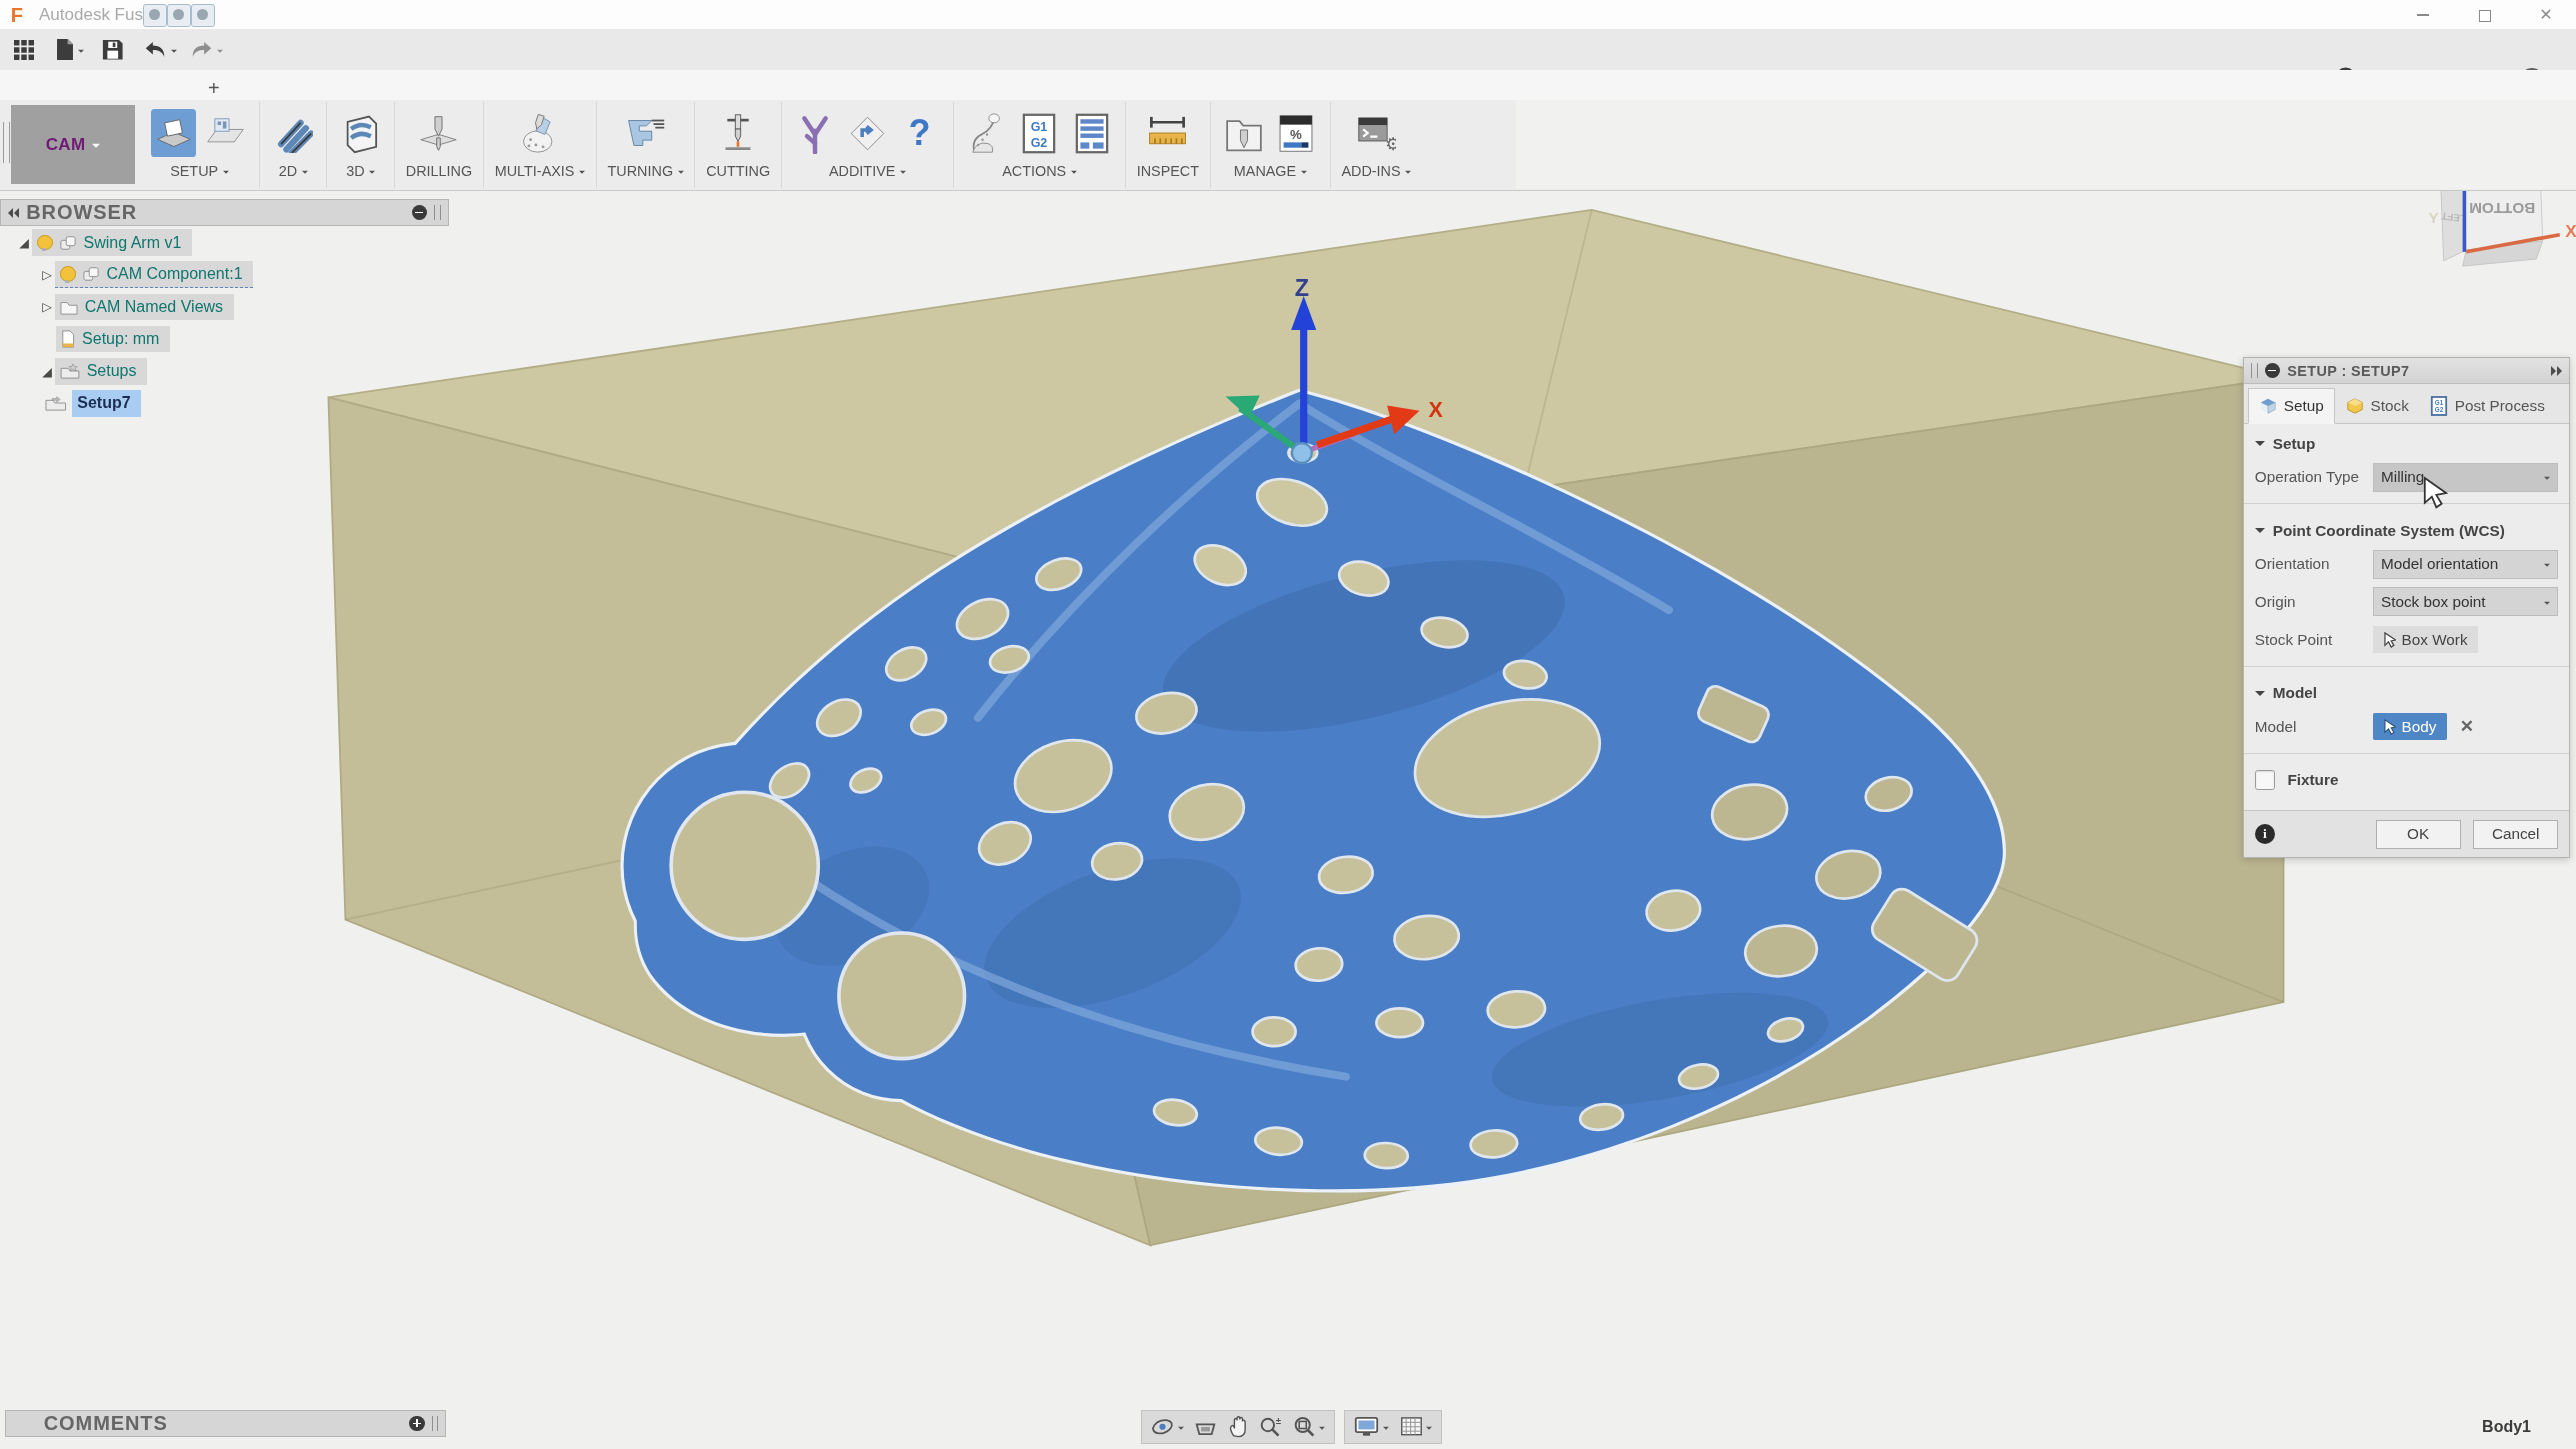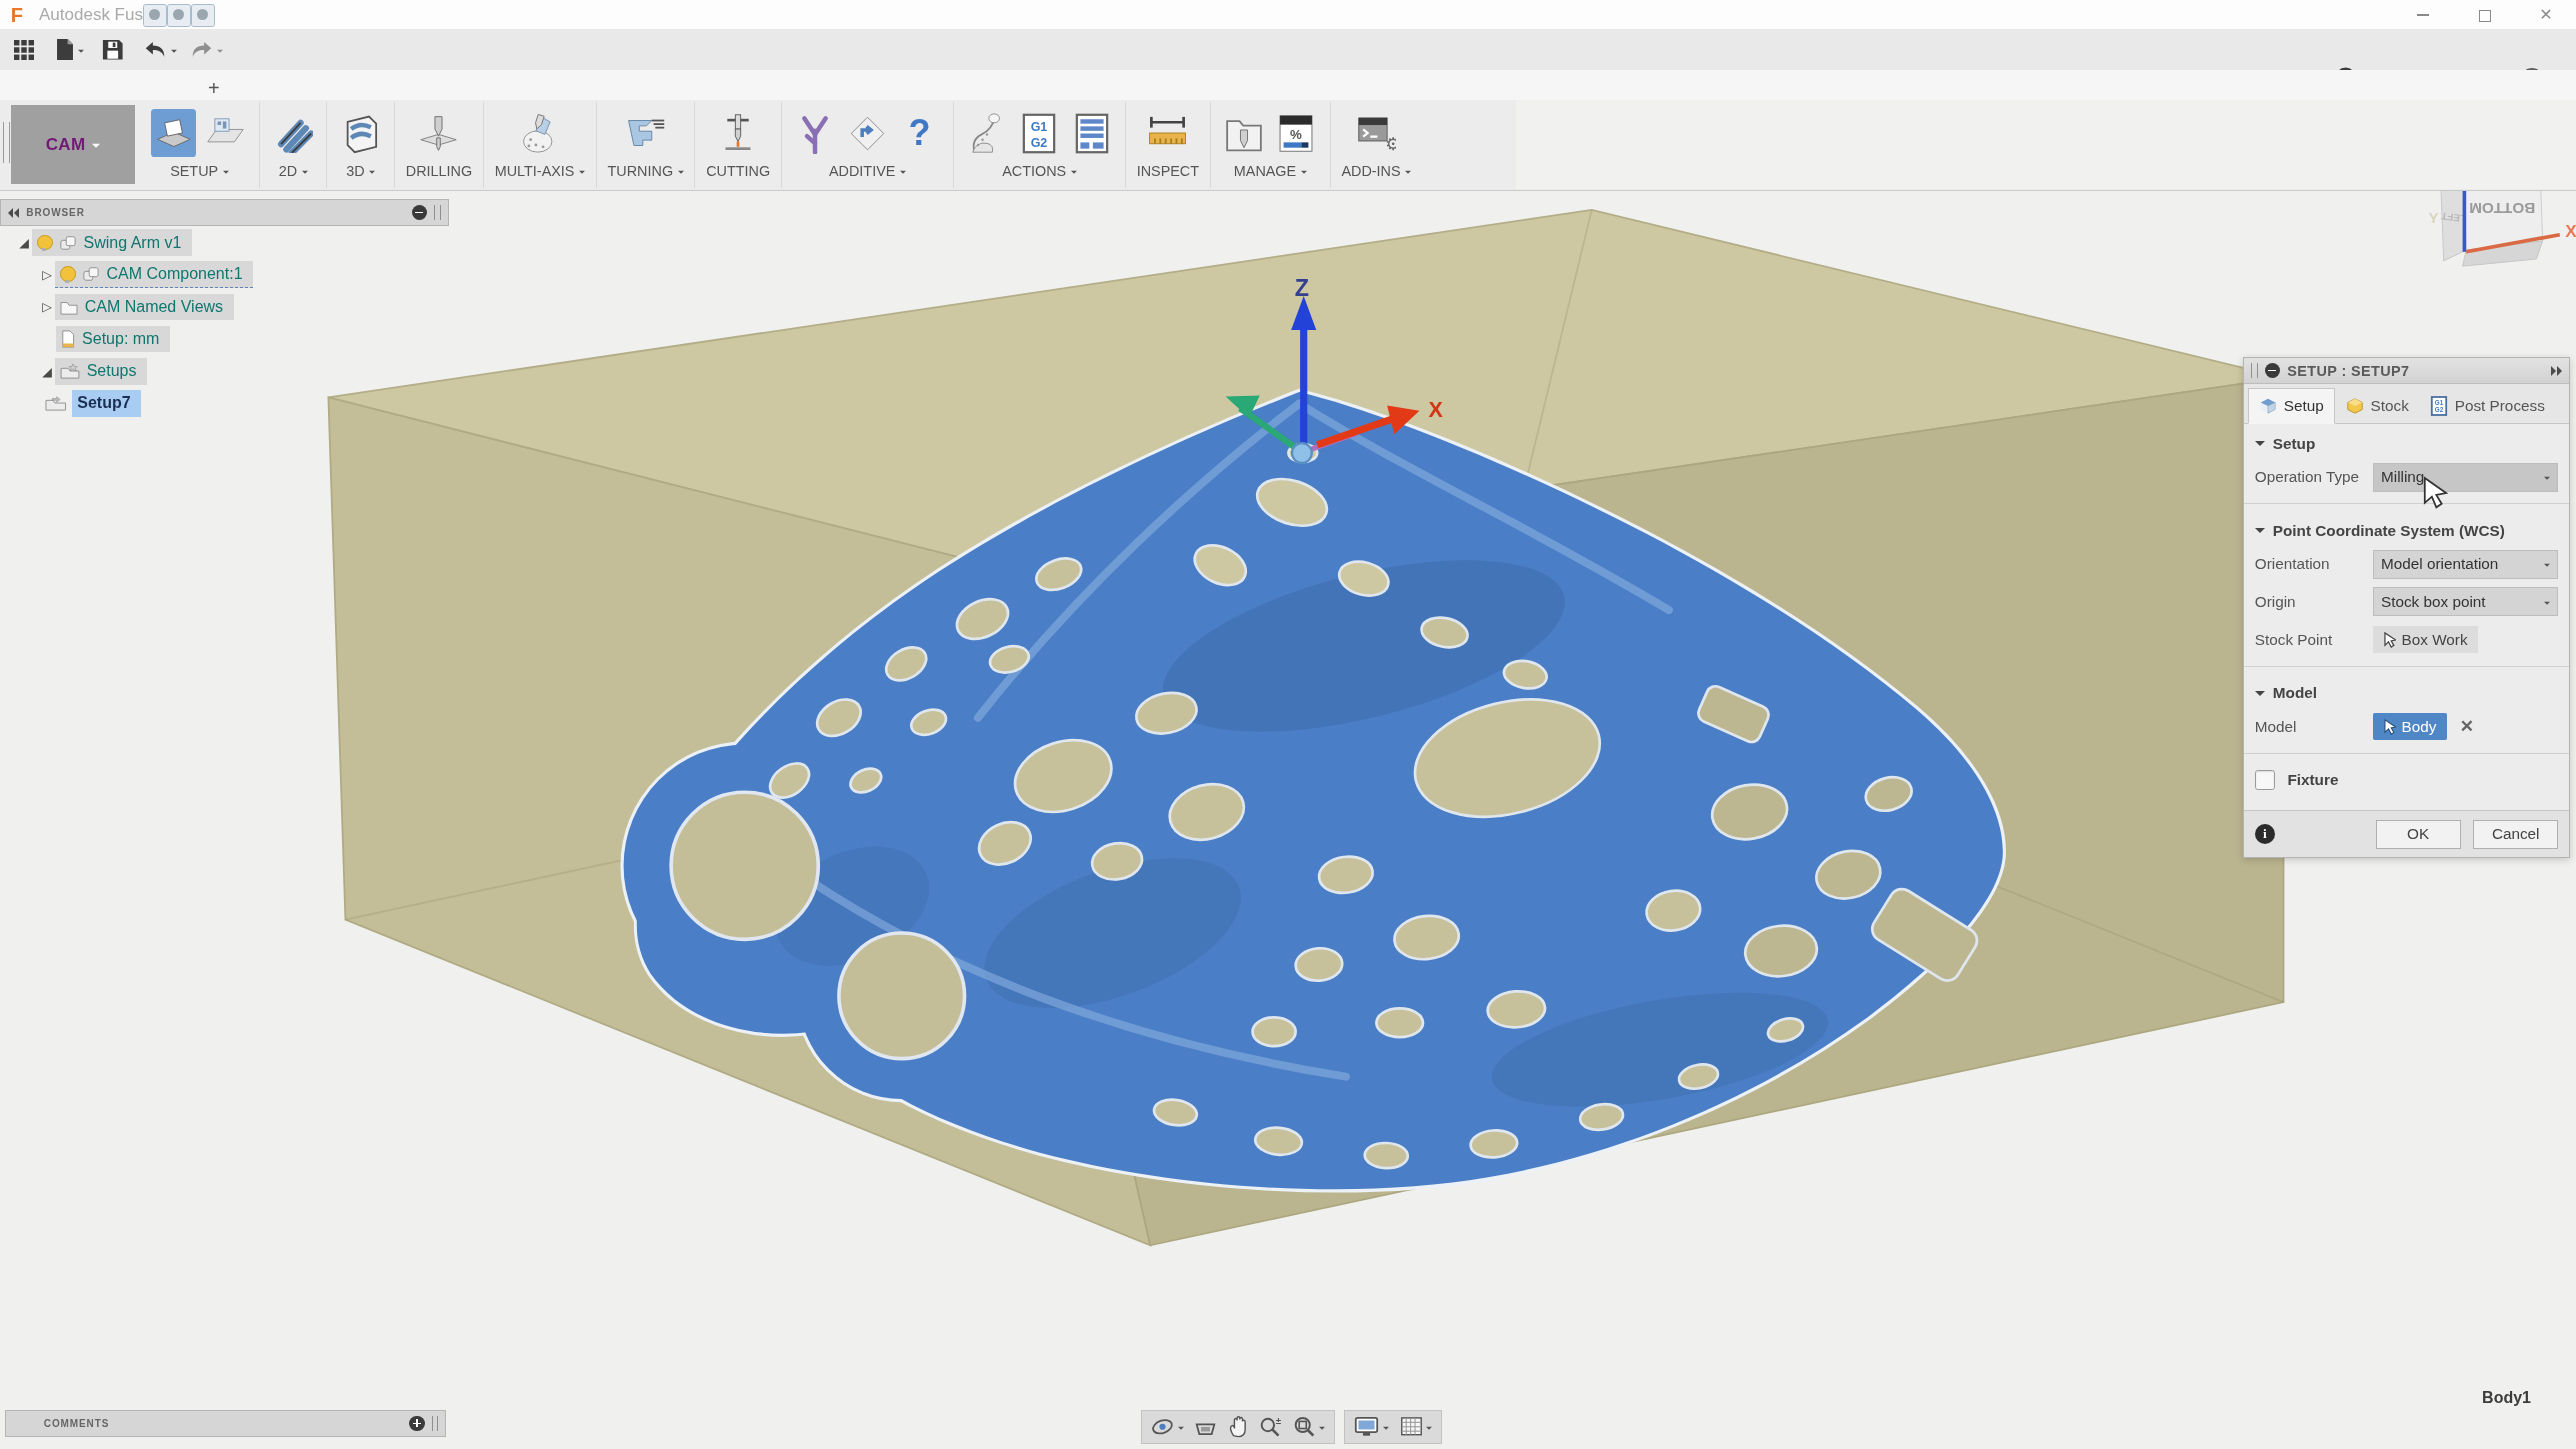--- a/index.html
+++ b/index.html
@@ -44,21 +44,21 @@
   #cam-box .caret{border-top-color:#fff;}
   #rgroups{left:140px;top:1.8px;height:86px;display:flex;}
   .rgroup{display:flex;flex-direction:column;align-items:center;justify-content:flex-start;padding:3.6px 10.8px 1.8px;border-right:0.9px solid #d8d8d8;}
   .ricons{height:56px;display:flex;align-items:center;gap:7.2px;}
   .rlabel{display:flex;align-items:center;gap:4.5px;font-size:14.4px;color:#555;margin-top:1.8px;white-space:nowrap;}
   .iconbox{width:45px;height:48px;display:flex;align-items:center;justify-content:center;}
   .iconbox.active{background:#6e9dd4;border-radius:3.6px;}
 
   
   .panel-hdr{height:25px;background:#d6d6d6;border:0.9px solid #b5b5b5;display:flex;align-items:center;
-             color:#666;font-size:10px;font-weight:bold;letter-spacing:0.9px;padding:0 7.2px;gap:7.2px;}
+             color:#666;font-size:20px;font-weight:bold;letter-spacing:0.9px;padding:0 7.2px;gap:7.2px;}
   .circ-ic{width:15.3px;height:15.3px;border-radius:50%;background:#3a3a3a;position:relative;flex:0 0 auto;}
   .circ-ic::before{content:"";position:absolute;left:3.6px;top:6.7px;width:8px;height:1.8px;background:#fff;}
   .circ-ic.plus::after{content:"";position:absolute;left:6.7px;top:3.6px;width:1.8px;height:8px;background:#fff;}
   .grip-v{width:4.5px;height:14.4px;border-left:1.8px solid #8f8f8f;border-right:1.8px solid #8f8f8f;}
   .dbl-arrow{display:flex;gap:0.9px;}
   .tri-l{width:0;height:0;border:5.4px solid transparent;border-right-color:#4c4c4c;border-left-width:0;}
   .tri-r{width:0;height:0;border:5.4px solid transparent;border-left-color:#4c4c4c;border-right-width:0;}
 
   #browser-panel{left:0;top:199px;width:449px;}
   #browser-tree{left:0;top:230px;width:467px;}
@@ -69,21 +69,21 @@
   .chip.sel-dash{border-bottom:1.8px dashed #5d83b8;}
   .chip.hl{background:#a9cdf2;}
   .chip.hl .tlabel{font-weight:bold;color:#1b2f52;}
   .bulb{width:13.5px;height:13.5px;border-radius:50%;background:#f2c23c;border:0.9px solid #c99a1e;position:relative;flex:0 0 auto;}
   .bulb::after{content:"";position:absolute;left:3.6px;top:12.6px;width:4.5px;height:2.7px;background:#b0b0b0;}
 
   #comments-panel{left:5.4px;top:1410px;width:441px;}
   #navbar{left:1141px;top:1410px;display:flex;gap:9px;align-items:center;}
   .navchip{background:#dadada;border:0.9px solid #c2c2c2;height:32px;display:flex;align-items:center;padding:0 9px;gap:10.8px;}
   .navic{display:flex;align-items:center;gap:3.6px;}
-  #status-body{right:45px;top:1389px;font-size:16px;font-weight:bold;color:#3c3c3c;}
+  #status-body{right:45px;top:1418px;font-size:16px;font-weight:bold;color:#3c3c3c;}
 
   
   #setup-dialog{left:2243px;top:357px;width:325px;height:499px;background:#ececec;border:0.9px solid #b3b3b3;
                 box-shadow:0 1.8px 7.2px rgba(0,0,0,.18);}
   #dlg-header{height:25px;background:linear-gradient(#e2e2e2,#d2d2d2);border-bottom:0.9px solid #bdbdbd;
               display:flex;align-items:center;gap:7.2px;padding:0 7.2px;}
   #dlg-title{font-size:14.4px;font-weight:bold;color:#5a5a5a;letter-spacing:0.4px;}
   #dlg-tabs{height:39px;background:#e6e6e6;border-bottom:0.9px solid #c6c6c6;display:flex;align-items:flex-end;padding:0 3.6px;}
   .dtab{display:flex;align-items:center;gap:6.3px;height:34px;padding:0 10.8px;font-size:15.3px;color:#555;}
   .dtab.active{background:#f4f4f4;border:0.9px solid #c6c6c6;border-bottom:0.9px solid #f4f4f4;color:#333;margin-bottom:-0.9px;}

